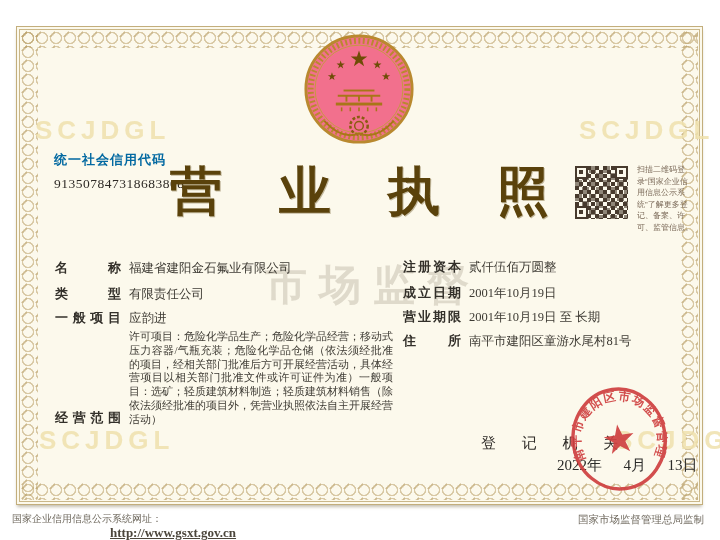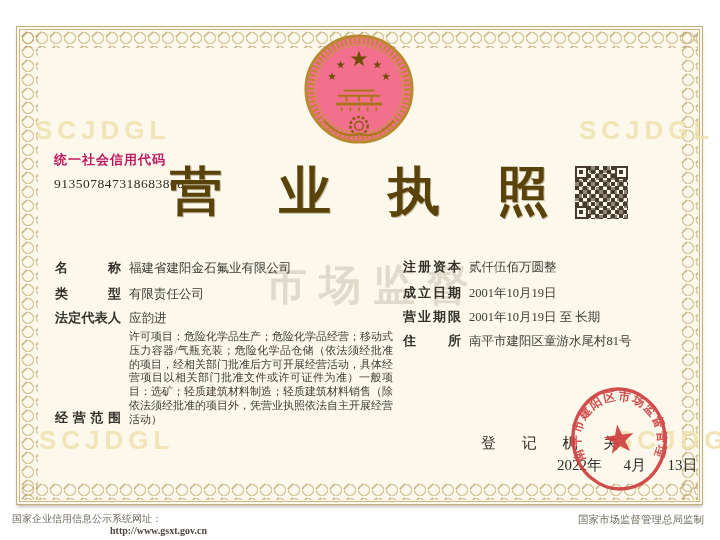--- a/index.html
+++ b/index.html
@@ -26,21 +26,21 @@
                color:rgba(238,224,173,.85); z-index:1; }
   .wm-center { position:absolute; left:248px; top:230px; font-family:"Liberation Serif",serif;
                font-weight:bold; font-size:42px; letter-spacing:12px;
                color:rgba(168,158,142,.34); z-index:1; }
 
   
   .emblem { position:absolute; left:286px; top:2px; width:112px; height:124px; z-index:3; }
 
   
   .credit-block { position:absolute; left:37px; top:124px; z-index:2; }
-  .credit-label { font-size:13px; font-weight:bold; color:#be185d; letter-spacing:1px; }
+  .credit-label { font-size:13px; font-weight:bold; color:#0369a1; letter-spacing:1px; }
   .credit-code  { margin-top:7px; font-family:"Liberation Serif",serif; font-size:13.5px;
                   color:#2e2a26; letter-spacing:.5px; }
   .title { position:absolute; left:0; right:0; top:130px; text-align:center; z-index:2;
            font-family:"Liberation Serif",serif; font-weight:bold; font-size:52px;
            letter-spacing:22px; text-indent:22px; color:#5a420b;
            text-shadow:1px 1px 0 rgba(90,66,11,.35); }
 
   
   .qr { position:absolute; left:558px; top:139px; width:53px; height:53px; z-index:2;
         background-color:#fcf9ec;
@@ -70,21 +70,21 @@
                letter-spacing:11px; white-space:nowrap; }
   .seal { position:absolute; left:551px; top:357px; width:102px; height:108px; z-index:4;
           transform:rotate(-8deg); opacity:.92; }
   .issue-date { position:absolute; left:540px; top:429px; z-index:2; white-space:pre;
                 font-family:"Liberation Serif",serif; font-size:15px; color:#2b2b28;
                 word-spacing:7px; }
 
   
   .footer-left-label { position:absolute; left:12px; top:512px; font-size:10px; color:#6f695e; }
   .footer-url { position:absolute; left:110px; top:525px; font-family:"Liberation Serif",serif;
-                font-size:10px; font-weight:bold; color:#4c463c; }
+                font-size:13px; font-weight:bold; color:#4c463c;text-decoration:underline; }
   .footer-right { position:absolute; right:16px; top:513px; font-size:10.5px; color:#6f695e; }
 </style>
 </head>
 <body>
 
 <div class="stage">
   <div class="paper">
     <div class="band band-top"></div>
     <div class="band band-bottom"></div>
     <div class="band band-left"></div>
@@ -138,31 +138,32 @@
       <div class="finder f-tl">
           <i></i>
         </div>
       <div class="finder f-tr">
           <i></i>
         </div>
       <div class="finder f-bl">
           <i></i>
         </div>
     </div>
+    <div class="qr-caption">扫描二维码登录“国家企业信用信息公示系统”了解更多登记、备案、许可、监管信息。</div>
 
     <div class="row" style="left:38px; top:232px;">
       <span class="flabel flabel-l">名称</span>
       <span class="fvalue">福建省建阳金石氟业有限公司</span>
     </div>
     <div class="row" style="left:38px; top:258px;">
       <span class="flabel flabel-l">类型</span>
       <span class="fvalue">有限责任公司</span>
     </div>
     <div class="row" style="left:38px; top:282px;">
-      <span class="flabel flabel-l">法定代表人</span>
+      <span class="flabel flabel-l">一般项目</span>
       <span class="fvalue">应韵进</span>
     </div>
     <div class="row" style="left:38px; top:303px;">
       <span class="flabel flabel-l">经营范围</span>
       <span class="fvalue scope-value">许可项目：危险化学品生产；危险化学品经营；移动式压力容器/气瓶充装；危险化学品仓储（依法须经批准的项目，经相关部门批准后方可开展经营活动，具体经营项目以相关部门批准文件或许可证件为准）一般项目：选矿；轻质建筑材料制造；轻质建筑材料销售（除依法须经批准的项目外，凭营业执照依法自主开展经营活动）</span>
     </div>
 
     <div class="row" style="left:386px; top:231px;">
       <span class="flabel flabel-r">注册资本</span>
       <span class="fvalue">贰仟伍佰万圆整</span>

